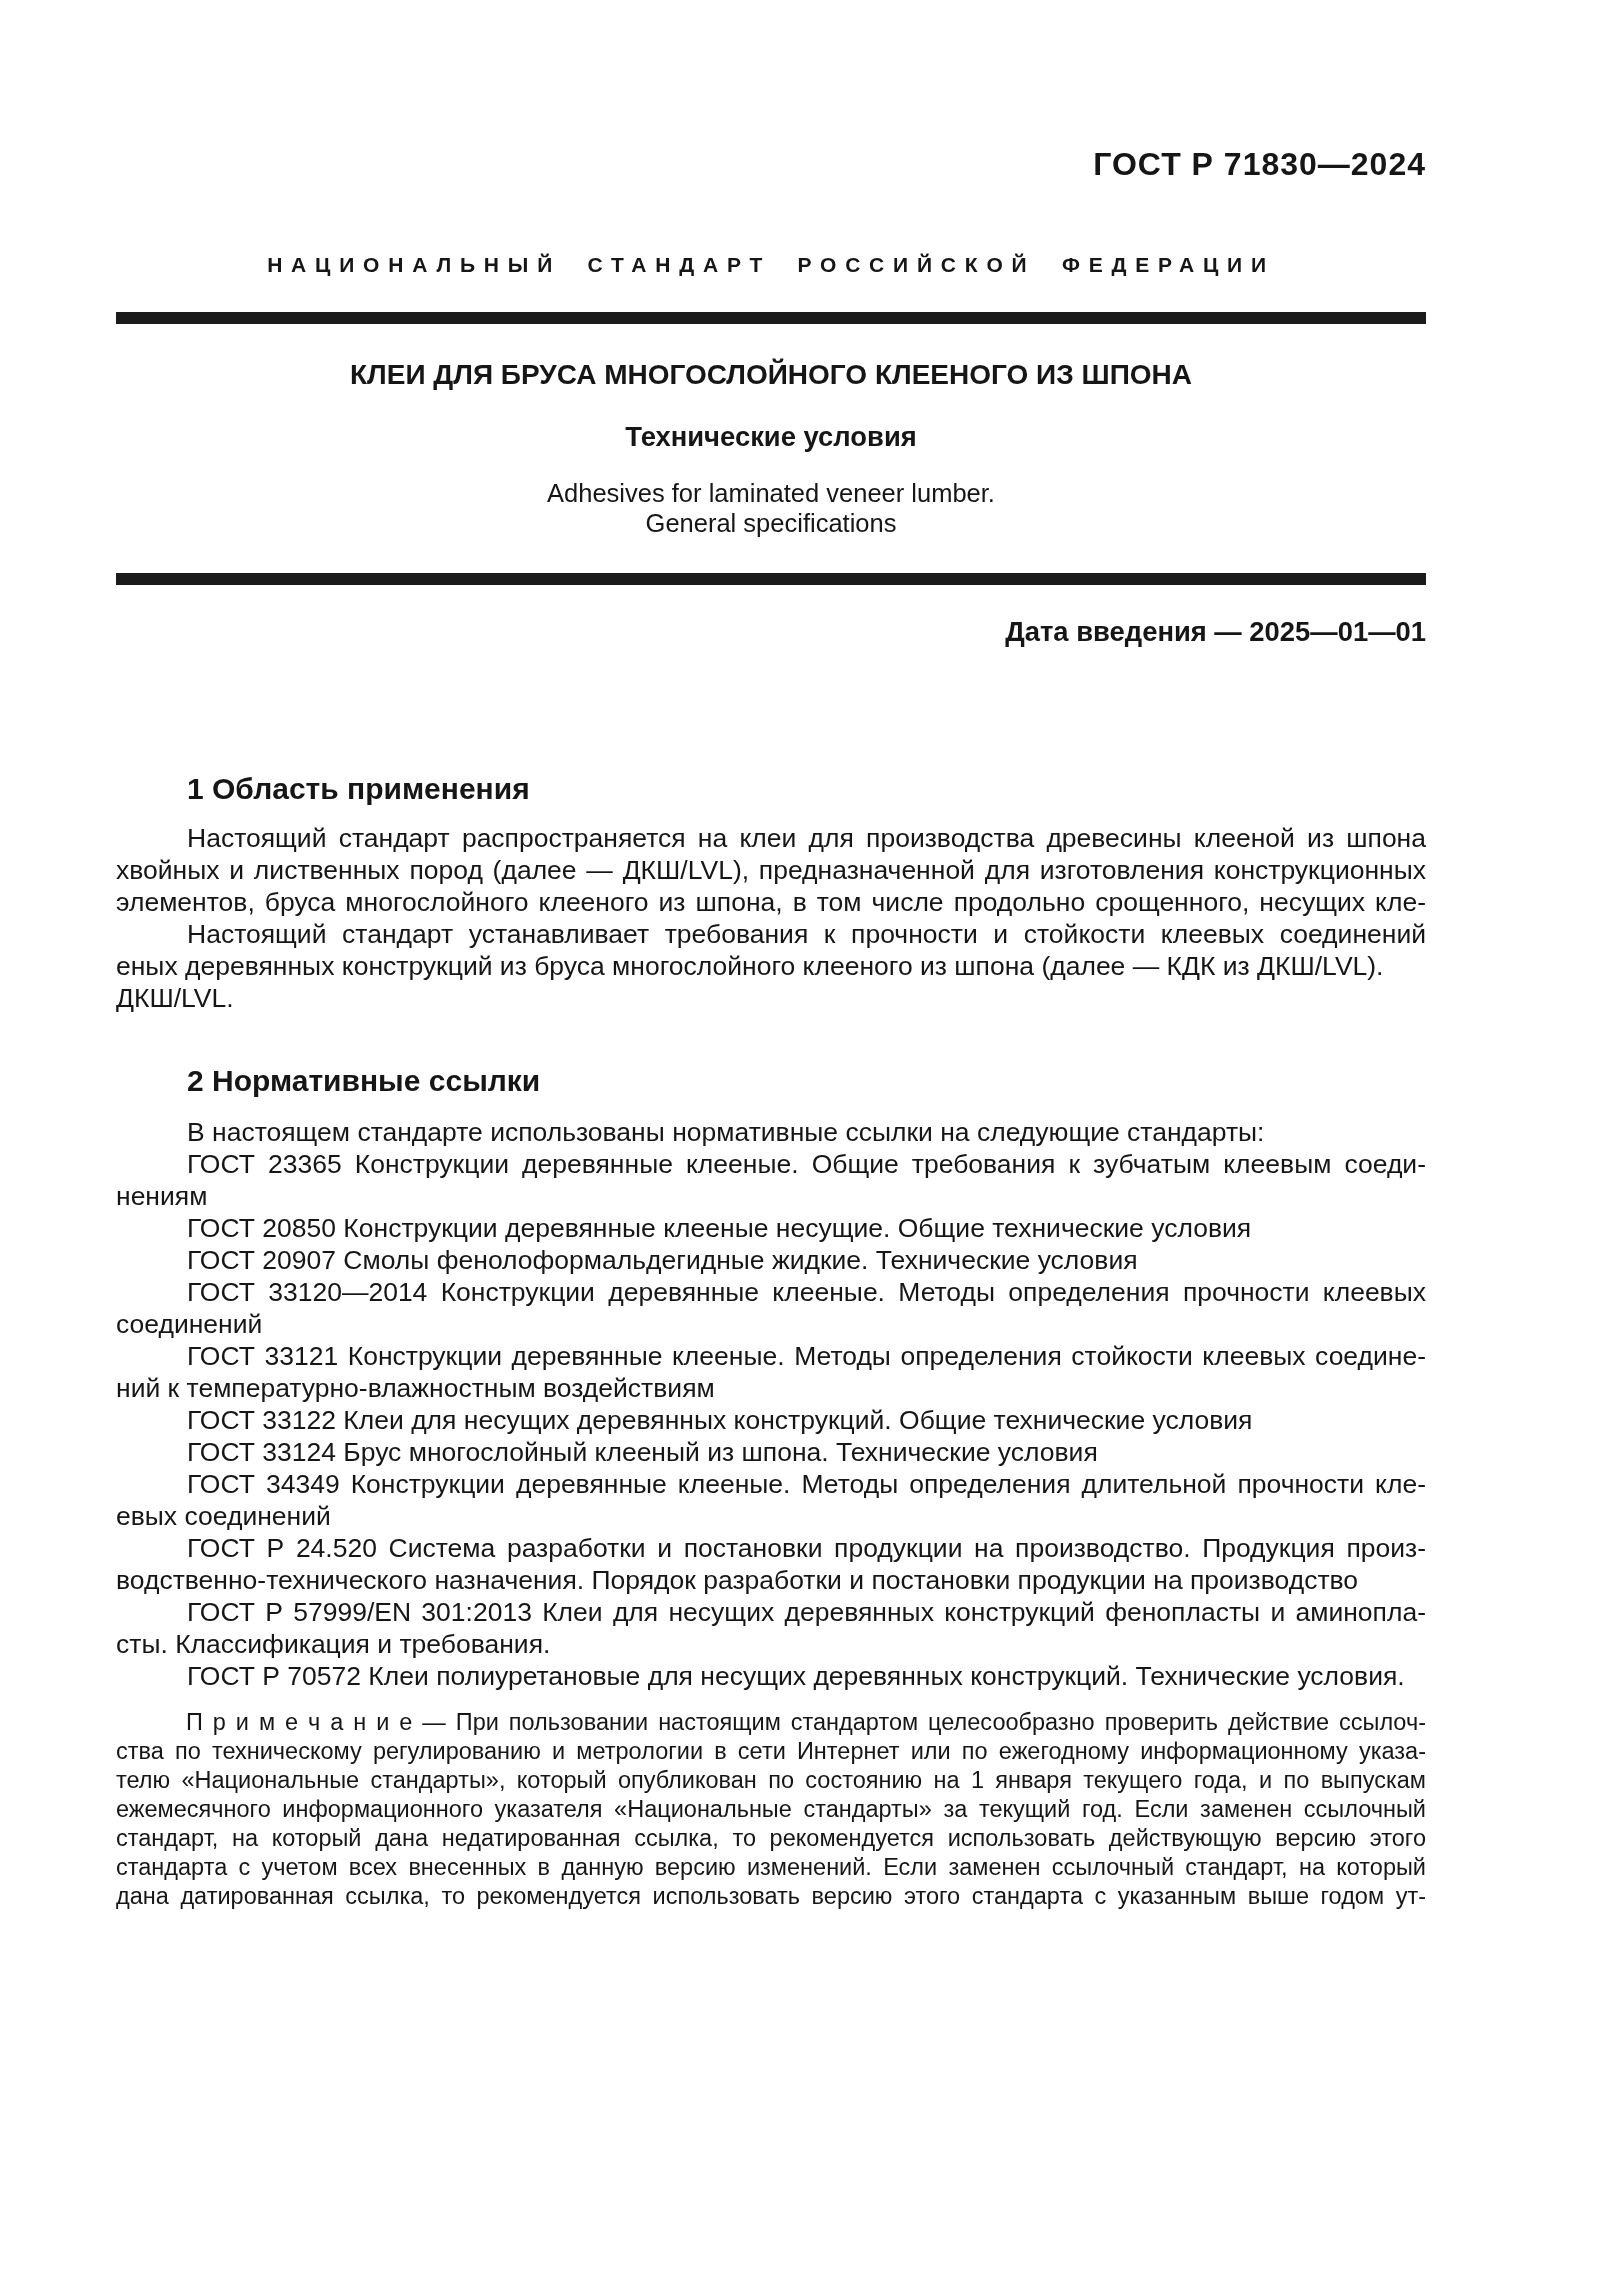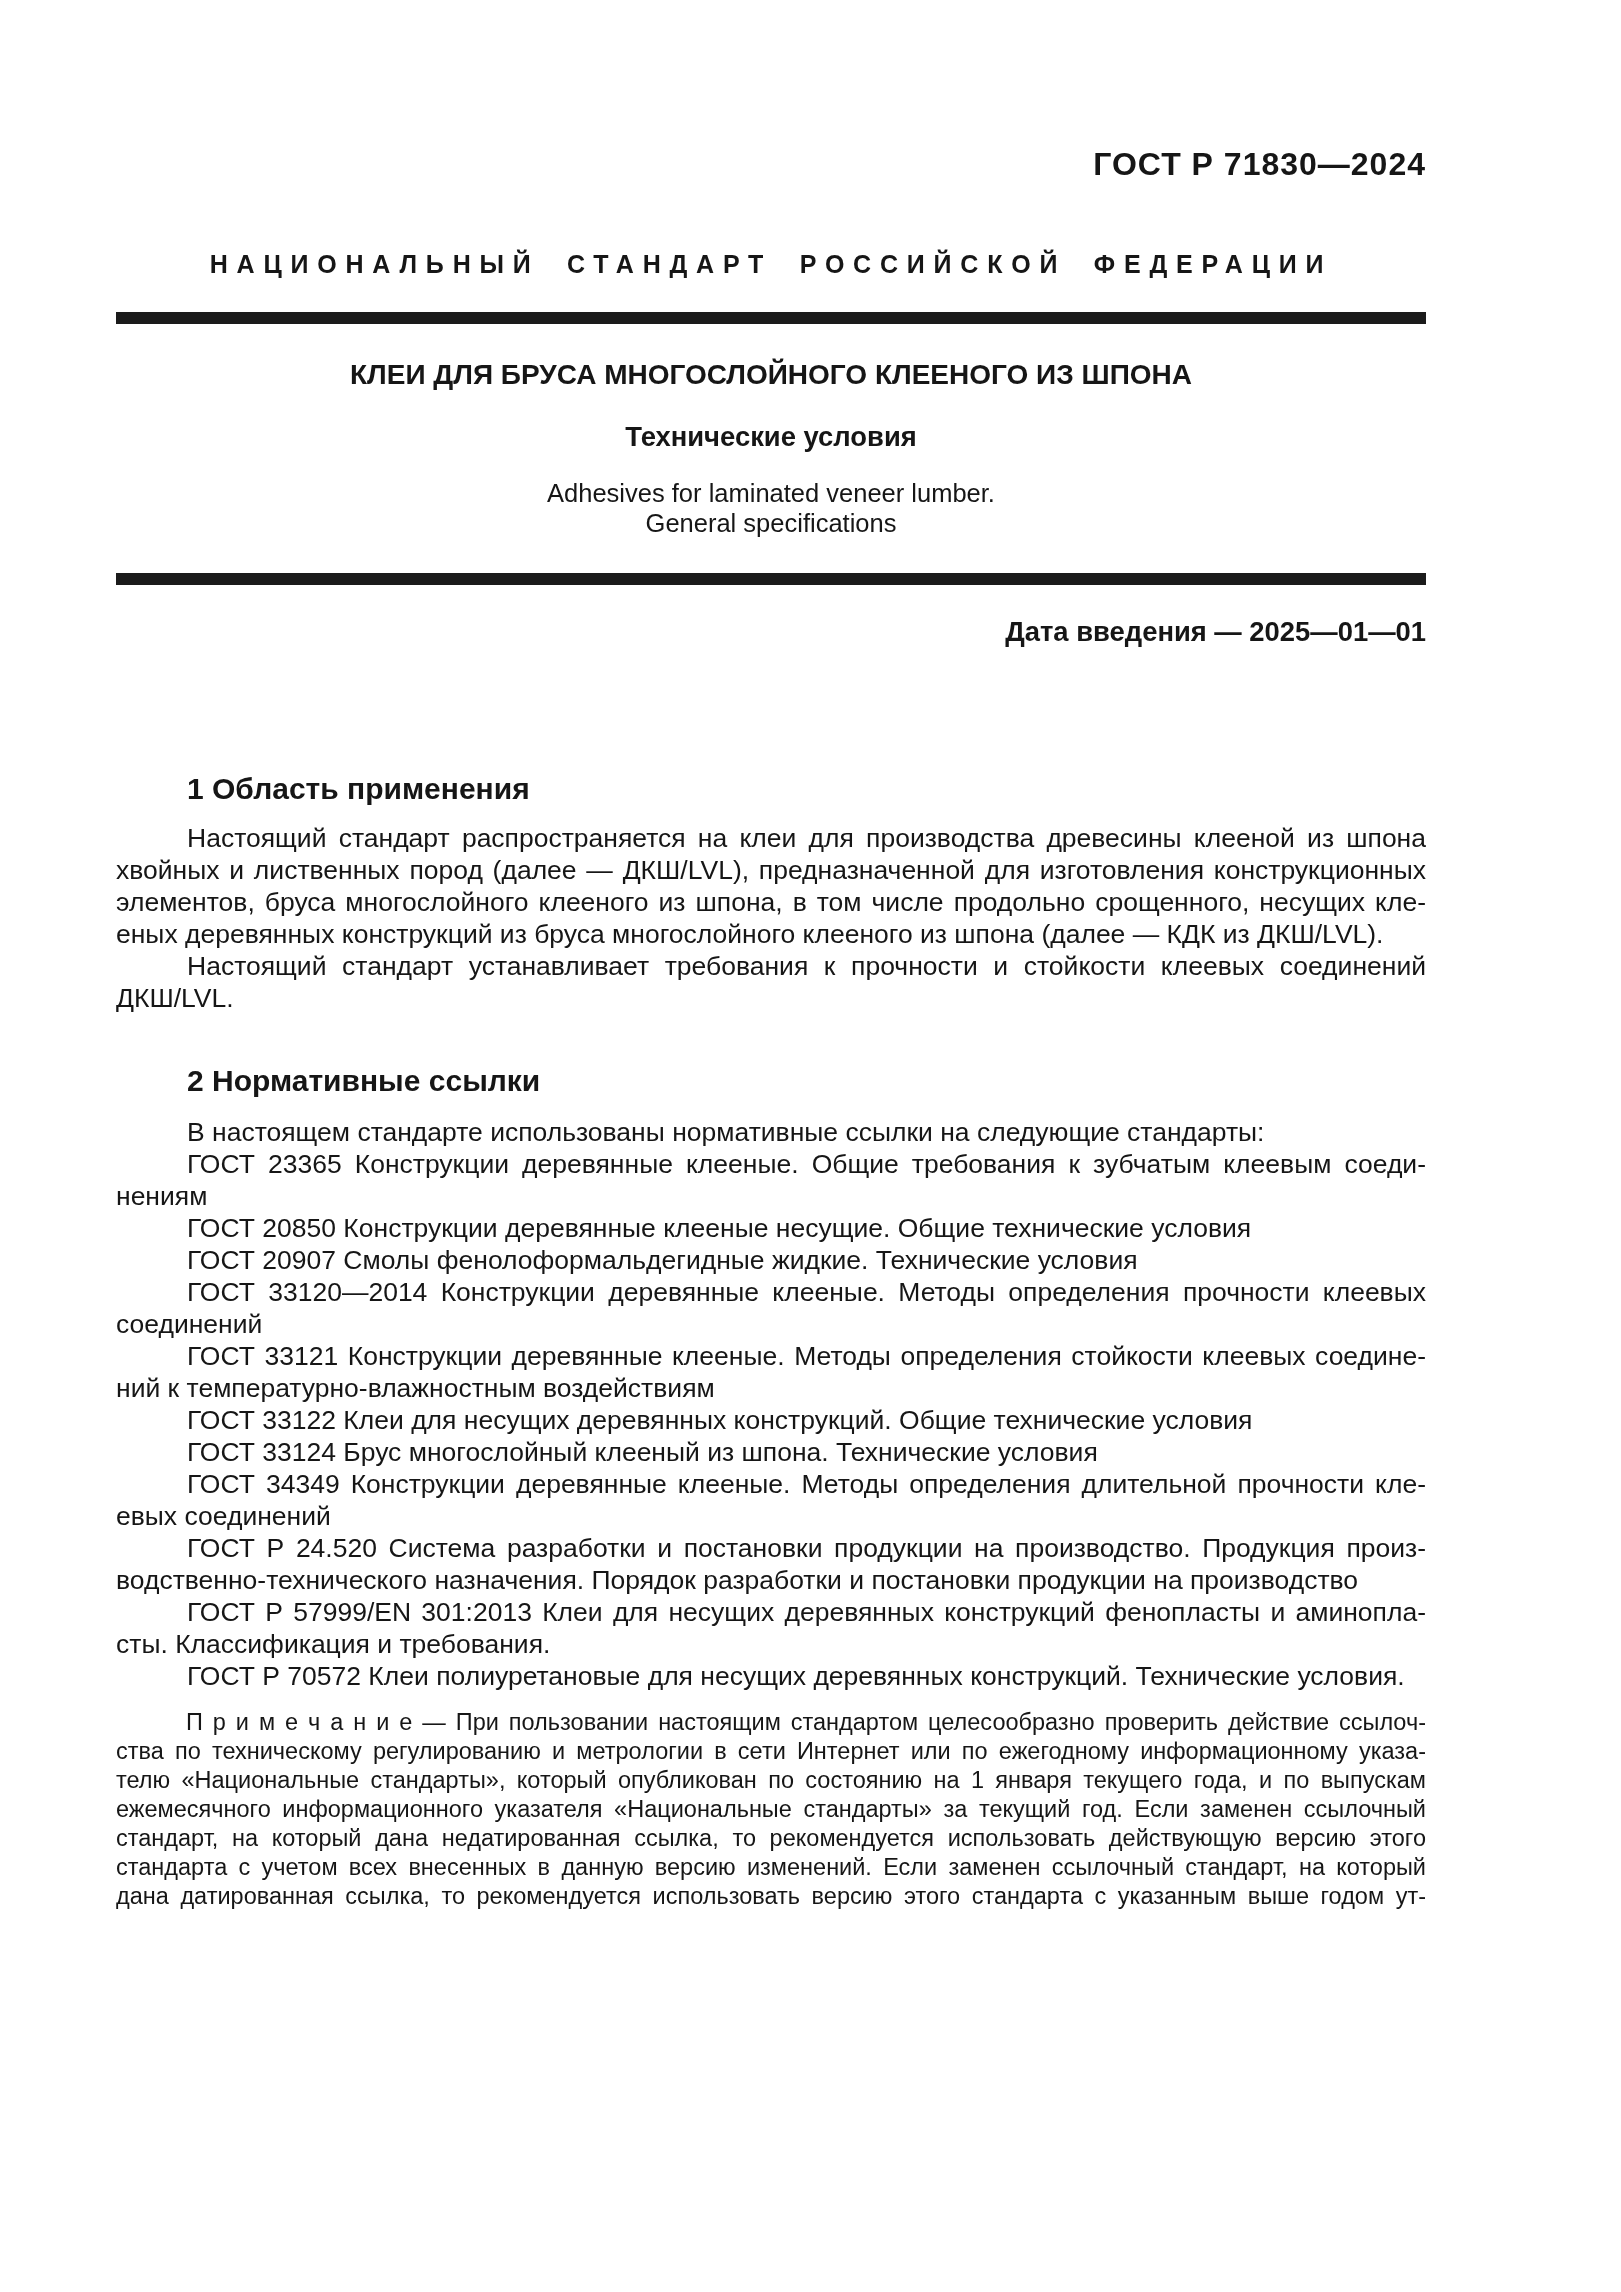--- a/index.html
+++ b/index.html
@@ -14,21 +14,21 @@
   }
   .content { position: absolute; left: 116px; top: 0; width: 1310px; }
 
   .designation {
     margin-top: 145px;
     font-size: 32px; font-weight: bold; line-height: 39px;
     text-align: right; letter-spacing: 1px;
   }
   .national {
     margin-top: 63px;
-    font-size: 25px; font-weight: bold; line-height: 35px;
+    font-size: 21px; font-weight: bold; line-height: 35px;
     text-align: center; letter-spacing: 8.8px; word-spacing: 11.8px;
     white-space: nowrap;
   }
   .bar { margin-top: 30px; height: 11.8px; background: #1b1b1b; }
   .bar.bar2 { margin-top: 35px; }
   .title-ru { margin-top: 33px; font-size: 28px; font-weight: bold; line-height: 35px; text-align: center; }
   .subtitle-ru { margin-top: 28px; font-size: 27.4px; font-weight: bold; line-height: 33px; text-align: center; }
   .title-en { margin-top: 25.5px; font-size: 25.5px; line-height: 30px; text-align: center; }
   .date { margin-top: 30px; font-size: 27.4px; font-weight: bold; line-height: 33px; text-align: right; }
 
@@ -73,22 +73,22 @@
     <div class="bar bar2"></div>
 
     <div class="date">Дата введения — 2025—01—01</div>
 
     <h2 class="h">1 Область применения</h2>
 
     <div class="sec1">
       <div class="ln ind jf">Настоящий стандарт распространяется на клеи для производства древесины клееной из шпона</div>
       <div class="ln jf">хвойных и лиственных пород (далее — ДКШ/LVL), предназначенной для изготовления конструкционных</div>
       <div class="ln jf">элементов, бруса многослойного клееного из шпона, в том числе продольно срощенного, несущих кле-</div>
+      <div class="ln ind jf">Настоящий стандарт устанавливает требования к прочности и стойкости клеевых соединений</div>
       <div class="ln">еных деревянных конструкций из бруса многослойного клееного из шпона (далее — КДК из ДКШ/LVL).</div>
-      <div class="ln ind jf">Настоящий стандарт устанавливает требования к прочности и стойкости клеевых соединений</div>
       <div class="ln">ДКШ/LVL.</div>
     </div>
 
     <h2 class="h second">2 Нормативные ссылки</h2>
 
     <div class="sec2">
       <div class="ln ind">В настоящем стандарте использованы нормативные ссылки на следующие стандарты:</div>
       <div class="ln ind jf">ГОСТ 23365 Конструкции деревянные клееные. Общие требования к зубчатым клеевым соеди-</div>
       <div class="ln">нениям</div>
       <div class="ln ind">ГОСТ 20850 Конструкции деревянные клееные несущие. Общие технические условия</div>

